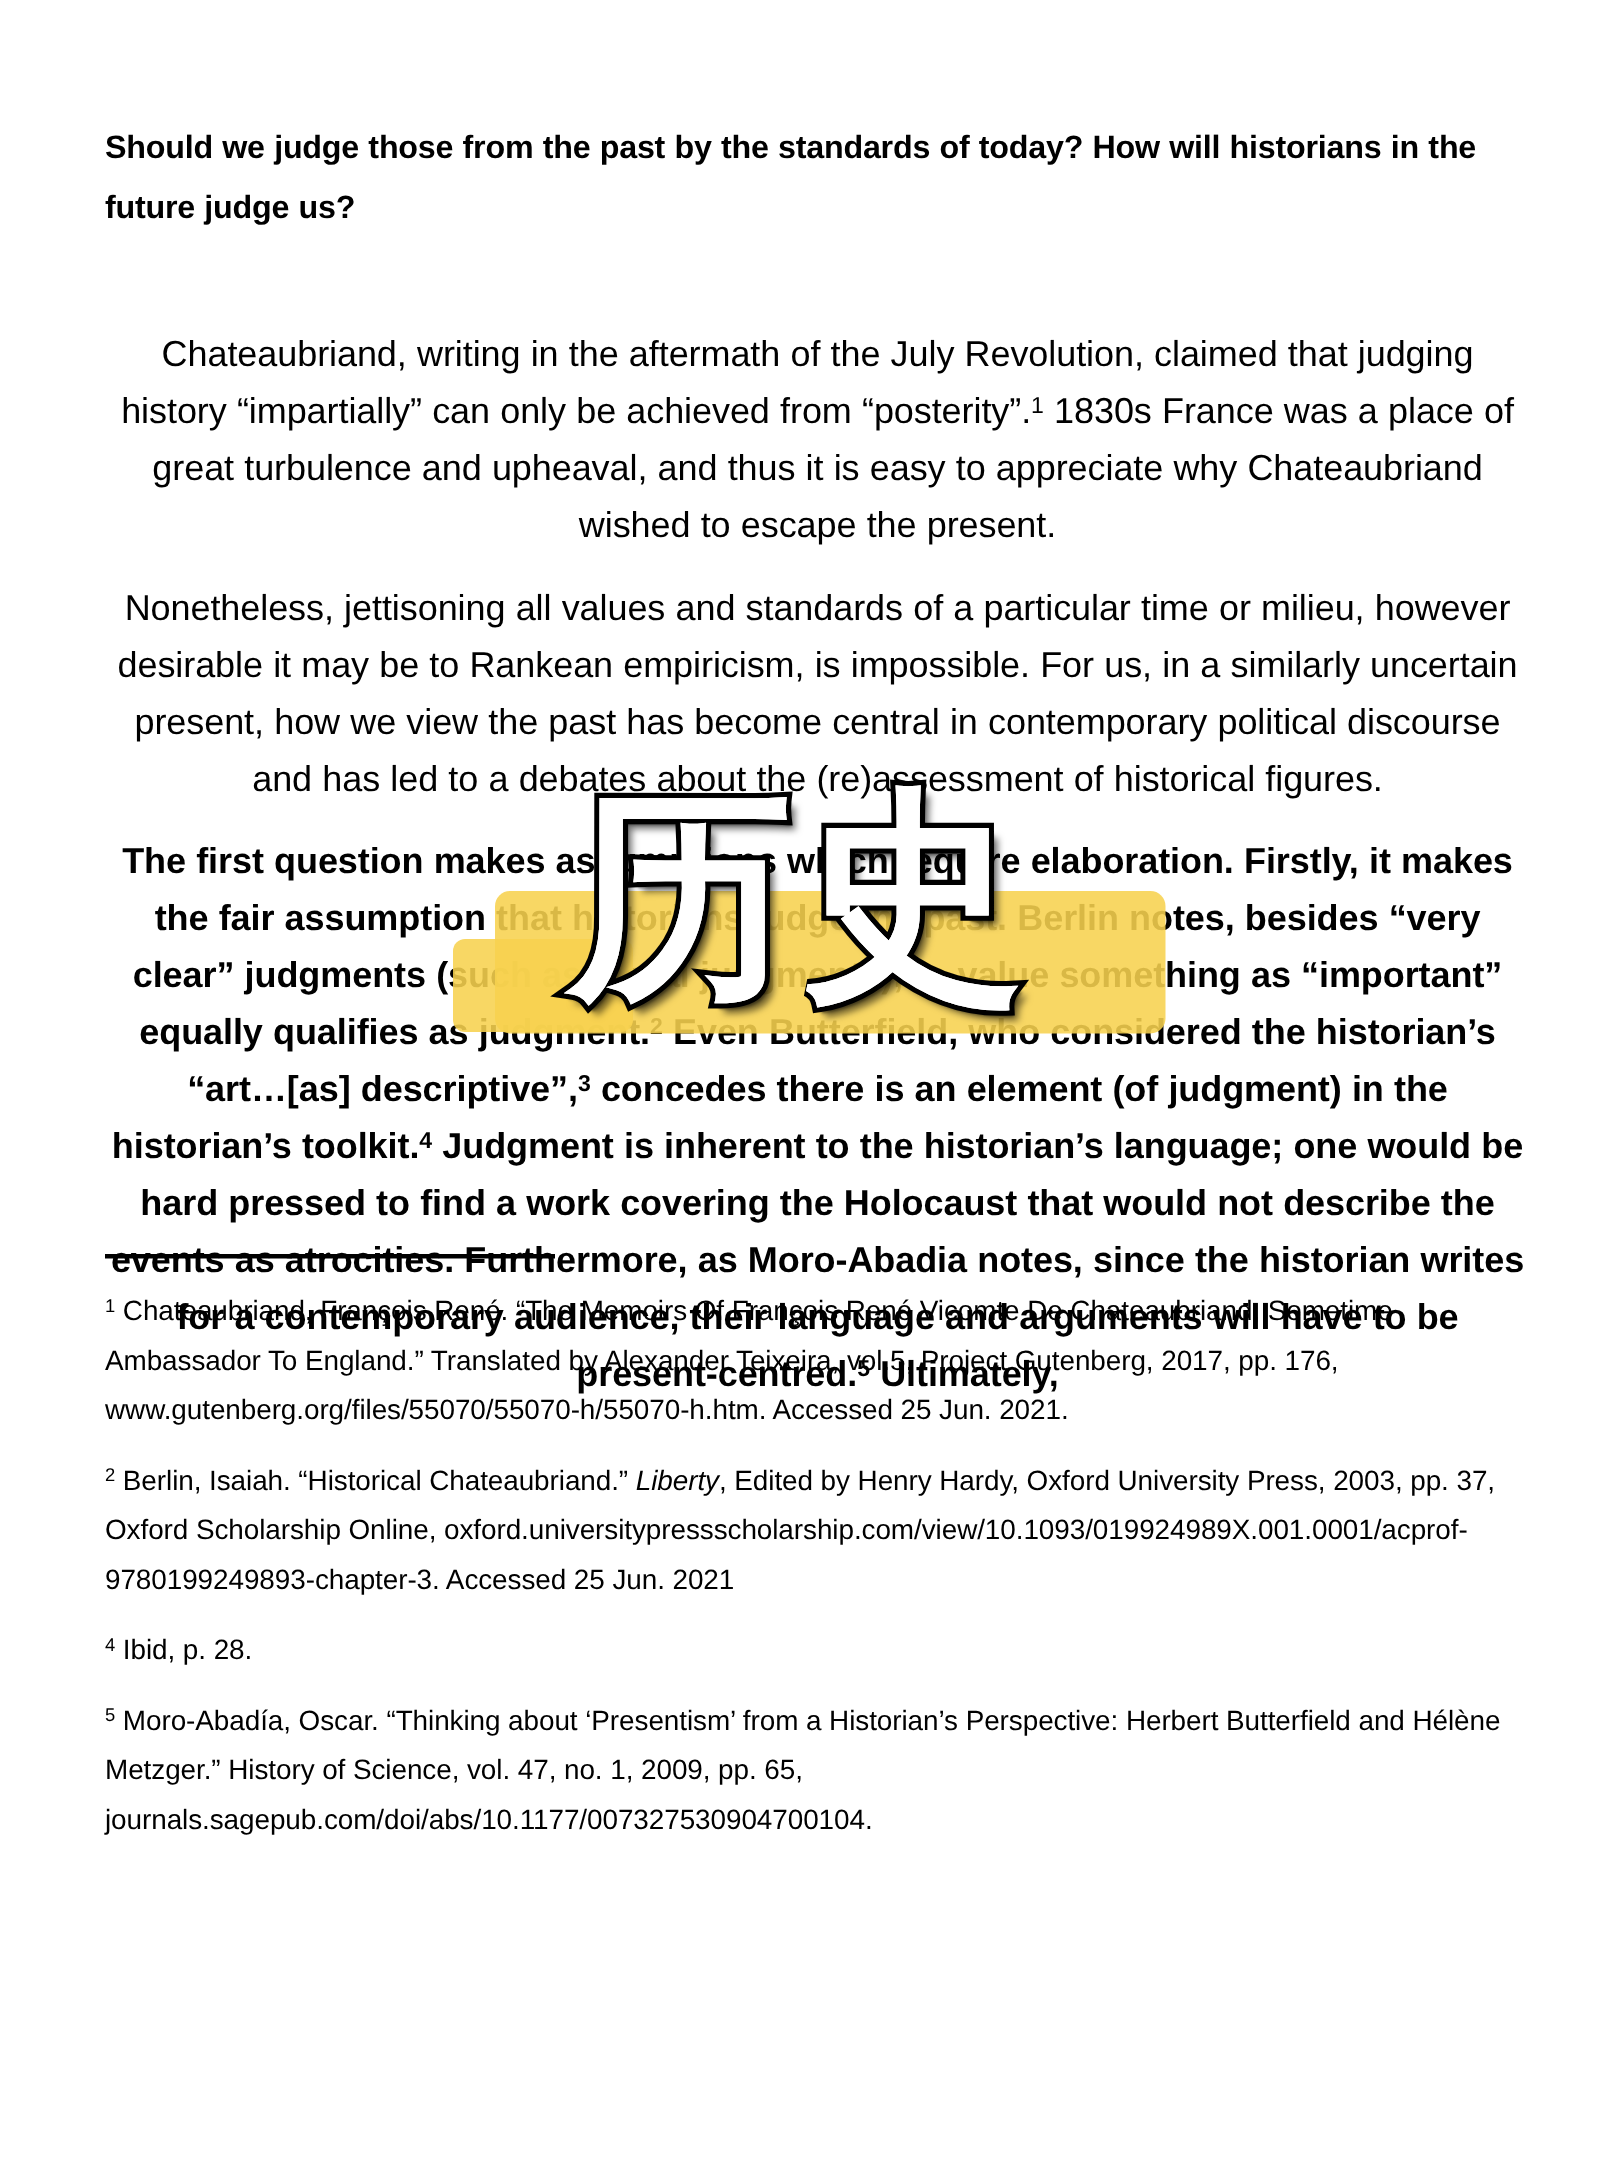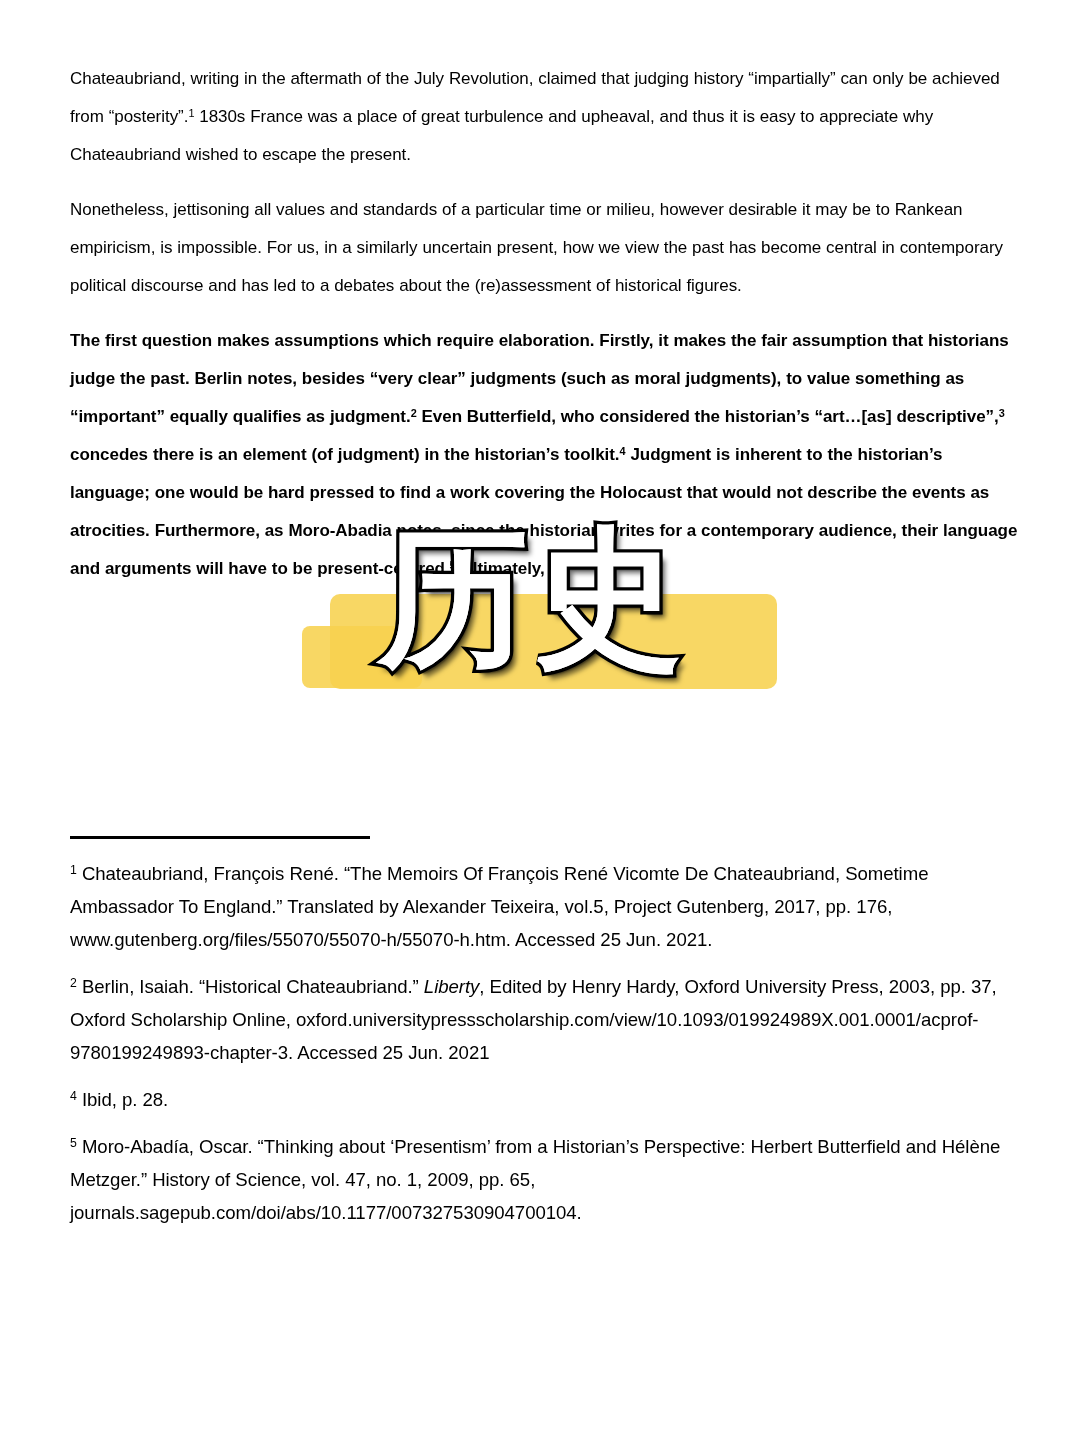--- a/index.html
+++ b/index.html
@@ -39,25 +39,26 @@
     margin: 0;
     padding-top: 78px;
     word-spacing: 0.4px;
   }
 
   
   .body-block {
     margin-top: 60px;
   }
   .para {
-    font-size: 17px;
+    font-size: 24px;
     line-height: 38px;
     margin: 0 0 17px 0;
     letter-spacing: -0.05px;
     word-spacing: 0.2px;
+    text-align: center;
   }
   .para:last-child { margin-bottom: 0; font-weight: bold; }
   sup {
     font-size: 0.64em;
     vertical-align: 0.42em;
     line-height: 0;
   }
 
   
   .footnotes {
@@ -142,20 +143,21 @@
     white-space: nowrap;
   }
 </style>
 </head>
 <body>
 
 <div class="page">
 
   <div class="content">
 
+    <h1 class="doc-title">Should we judge those from the past by the standards of today? How will historians in the future judge us?</h1>
 
     <div class="body-block">
 
       <p class="para">
         <span>Chateaubriand, writing in the aftermath of the July Revolution, claimed that judging history “impartially” can only be achieved from “posterity”.</span><sup>1</sup><span> 1830s France was a place of great turbulence and upheaval, and thus it is easy to appreciate why Chateaubriand wished to escape the present.</span>
       </p>
 
       <p class="para">
         <span>Nonetheless, jettisoning all values and standards of a particular time or milieu, however desirable it may be to Rankean empiricism, is impossible. For us, in a similarly uncertain present, how we view the past has become central in contemporary political discourse and has led to a debates about the (re)assessment of historical figures.</span>
       </p>

